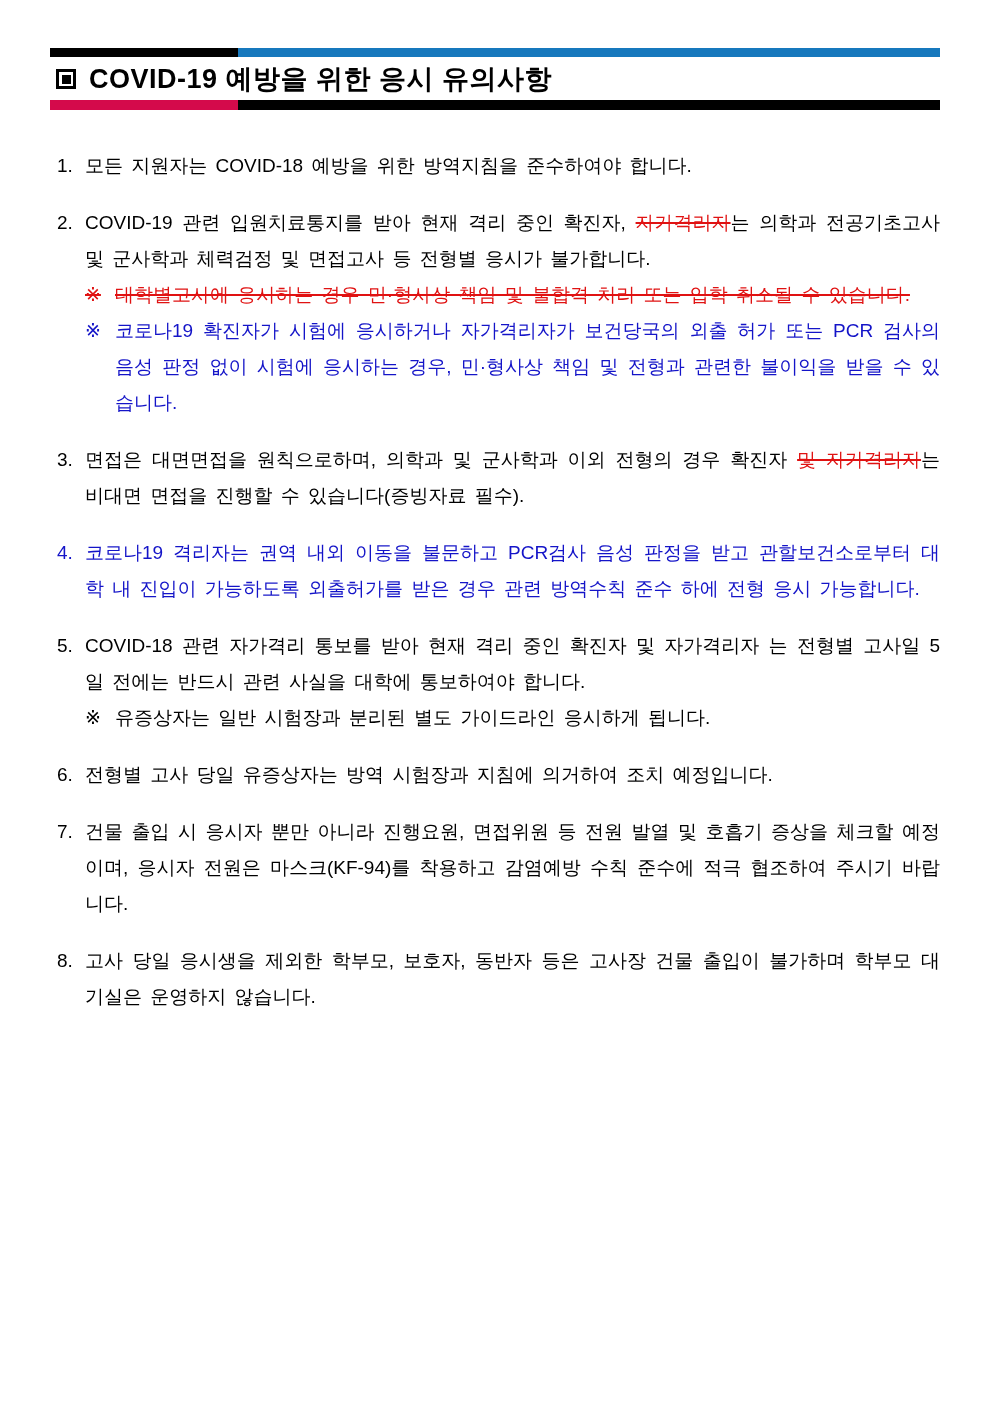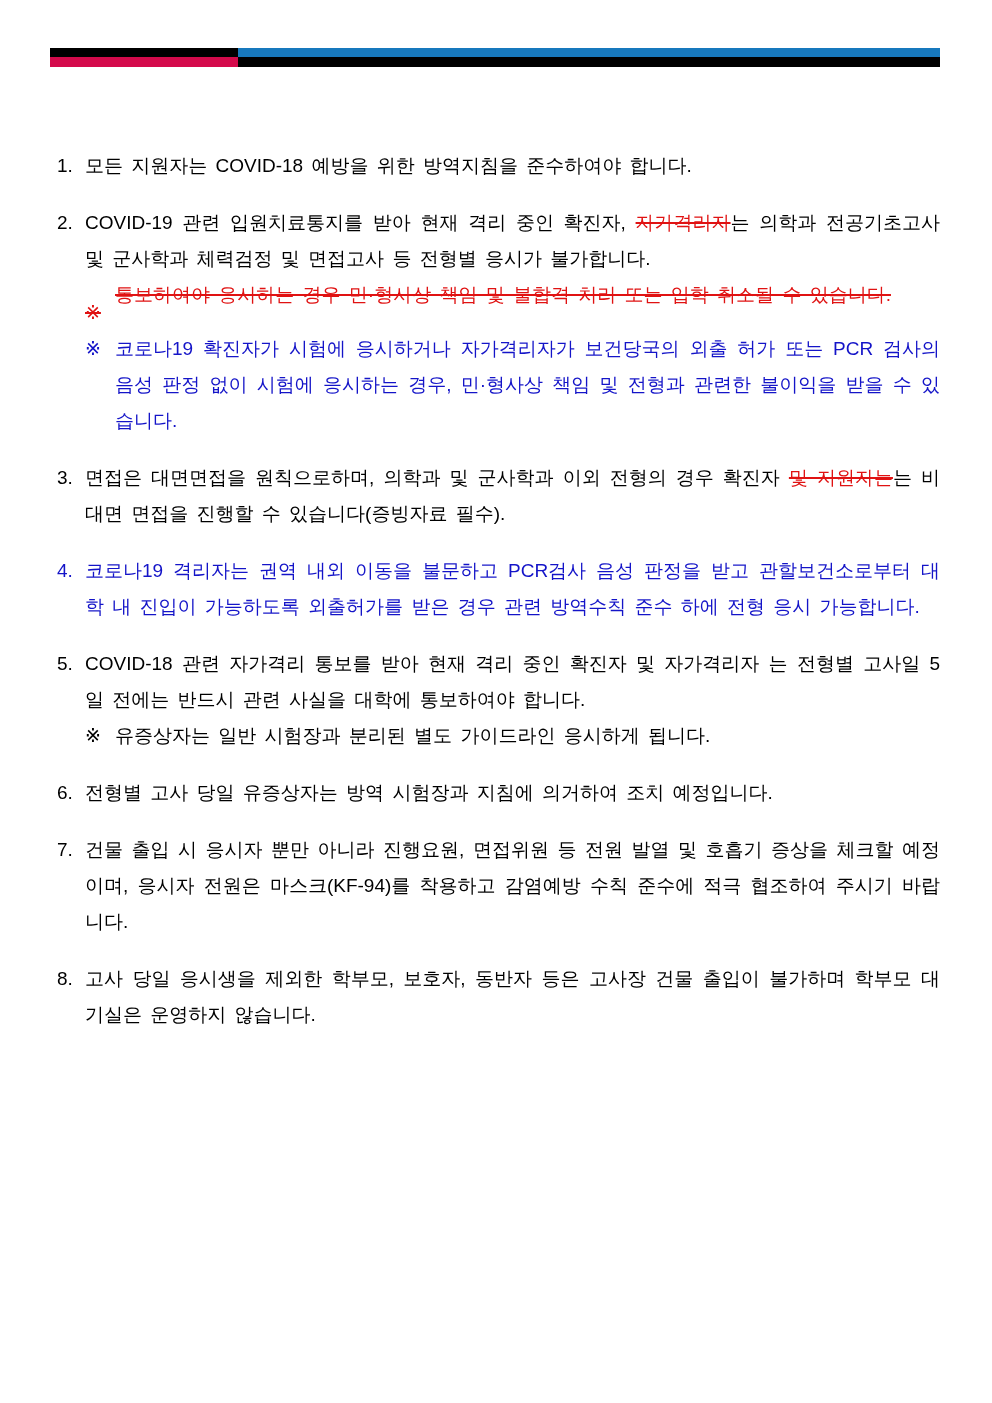--- a/index.html
+++ b/index.html
@@ -71,64 +71,69 @@
   }
   .marker{flex:0 0 30px;width:30px;}
   .sub-text{flex:1 1 auto;text-align:justify;word-spacing:3px;}
   
   .run{white-space:pre-wrap;}
   .run.blue,.marker.blue{color:var(--text-blue);}
   .run.red,.marker.red{color:var(--text-red);}
   .run.strike,.marker.strike{
     text-decoration:line-through;
     text-decoration-thickness:2px;
-    margin-top:18px;
   }
 </style>
 </head>
 <body>
 
 <div class="doc">
 
   <header class="header">
     <div class="bar top">
       <span class="seg w-left black"></span>
       <span class="seg w-right blue"></span>
+    </div>
+    <div class="title-row">
+      <span class="sq">
+          <span class="sq-in"></span>
+        </span>
+      <h1 class="title">COVID-19 예방을 위한 응시 유의사항</h1>
     </div>
     <div class="bar bottom">
       <span class="seg w-left crimson"></span>
       <span class="seg w-right black"></span>
     </div>
   </header>
 
   <main class="list" id="notice-list">
       <section class="item">
         <span class="num">1.</span>
         <div class="item-body">
           <p class="para"><span class="run">모든 지원자는 COVID-18 예방을 위한 방역지침을 준수하여야 합니다.</span></p>
         </div>
       </section>
       <section class="item">
         <span class="num">2.</span>
         <div class="item-body">
           <p class="para"><span class="run">COVID-19 관련 입원치료통지를 받아 현재 격리 중인 확진자, </span><span class="run red strike">자가격리자</span><span class="run">는 의학과 전공기초고사 및 군사학과 체력검정 및 면접고사 등 전형별 응시가 불가합니다.</span></p>
           <p class="subnote">
             <span class="marker red strike">※</span>
-            <span class="sub-text"><span class="run red strike">통보하여야 응시하는 경우 민·형사상 책임 및 불합격 처리 또는 입학 취소될 수 있습니다.</span></span>
+            <span class="sub-text"><span class="run red strike">대학별고사에 응시하는 경우 민·형사상 책임 및 불합격 처리 또는 입학 취소될 수 있습니다.</span></span>
           </p>
           <p class="subnote">
             <span class="marker blue">※</span>
             <span class="sub-text"><span class="run blue">코로나19 확진자가 시험에 응시하거나 자가격리자가 보건당국의 외출 허가 또는 PCR 검사의 음성 판정 없이 시험에 응시하는 경우, 민·형사상 책임 및 전형과 관련한 불이익을 받을 수 있습니다.</span></span>
           </p>
         </div>
       </section>
       <section class="item">
         <span class="num">3.</span>
         <div class="item-body">
-          <p class="para"><span class="run">면접은 대면면접을 원칙으로하며, 의학과 및 군사학과 이외 전형의 경우 확진자 </span><span class="run red strike">및 지원자는</span><span class="run">는 비대면 면접을 진행할 수 있습니다(증빙자료 필수).</span></p>
+          <p class="para"><span class="run">면접은 대면면접을 원칙으로하며, 의학과 및 군사학과 이외 전형의 경우 확진자 </span><span class="run red strike">및 자가격리자</span><span class="run">는 비대면 면접을 진행할 수 있습니다(증빙자료 필수).</span></p>
         </div>
       </section>
       <section class="item">
         <span class="num blue">4.</span>
         <div class="item-body">
           <p class="para"><span class="run blue">코로나19 격리자는 권역 내외 이동을 불문하고 PCR검사 음성 판정을 받고 관할보건소로부터 대학 내 진입이 가능하도록 외출허가를 받은 경우 관련 방역수칙 준수 하에 전형 응시 가능합니다.</span></p>
         </div>
       </section>
       <section class="item">
         <span class="num">5.</span>

